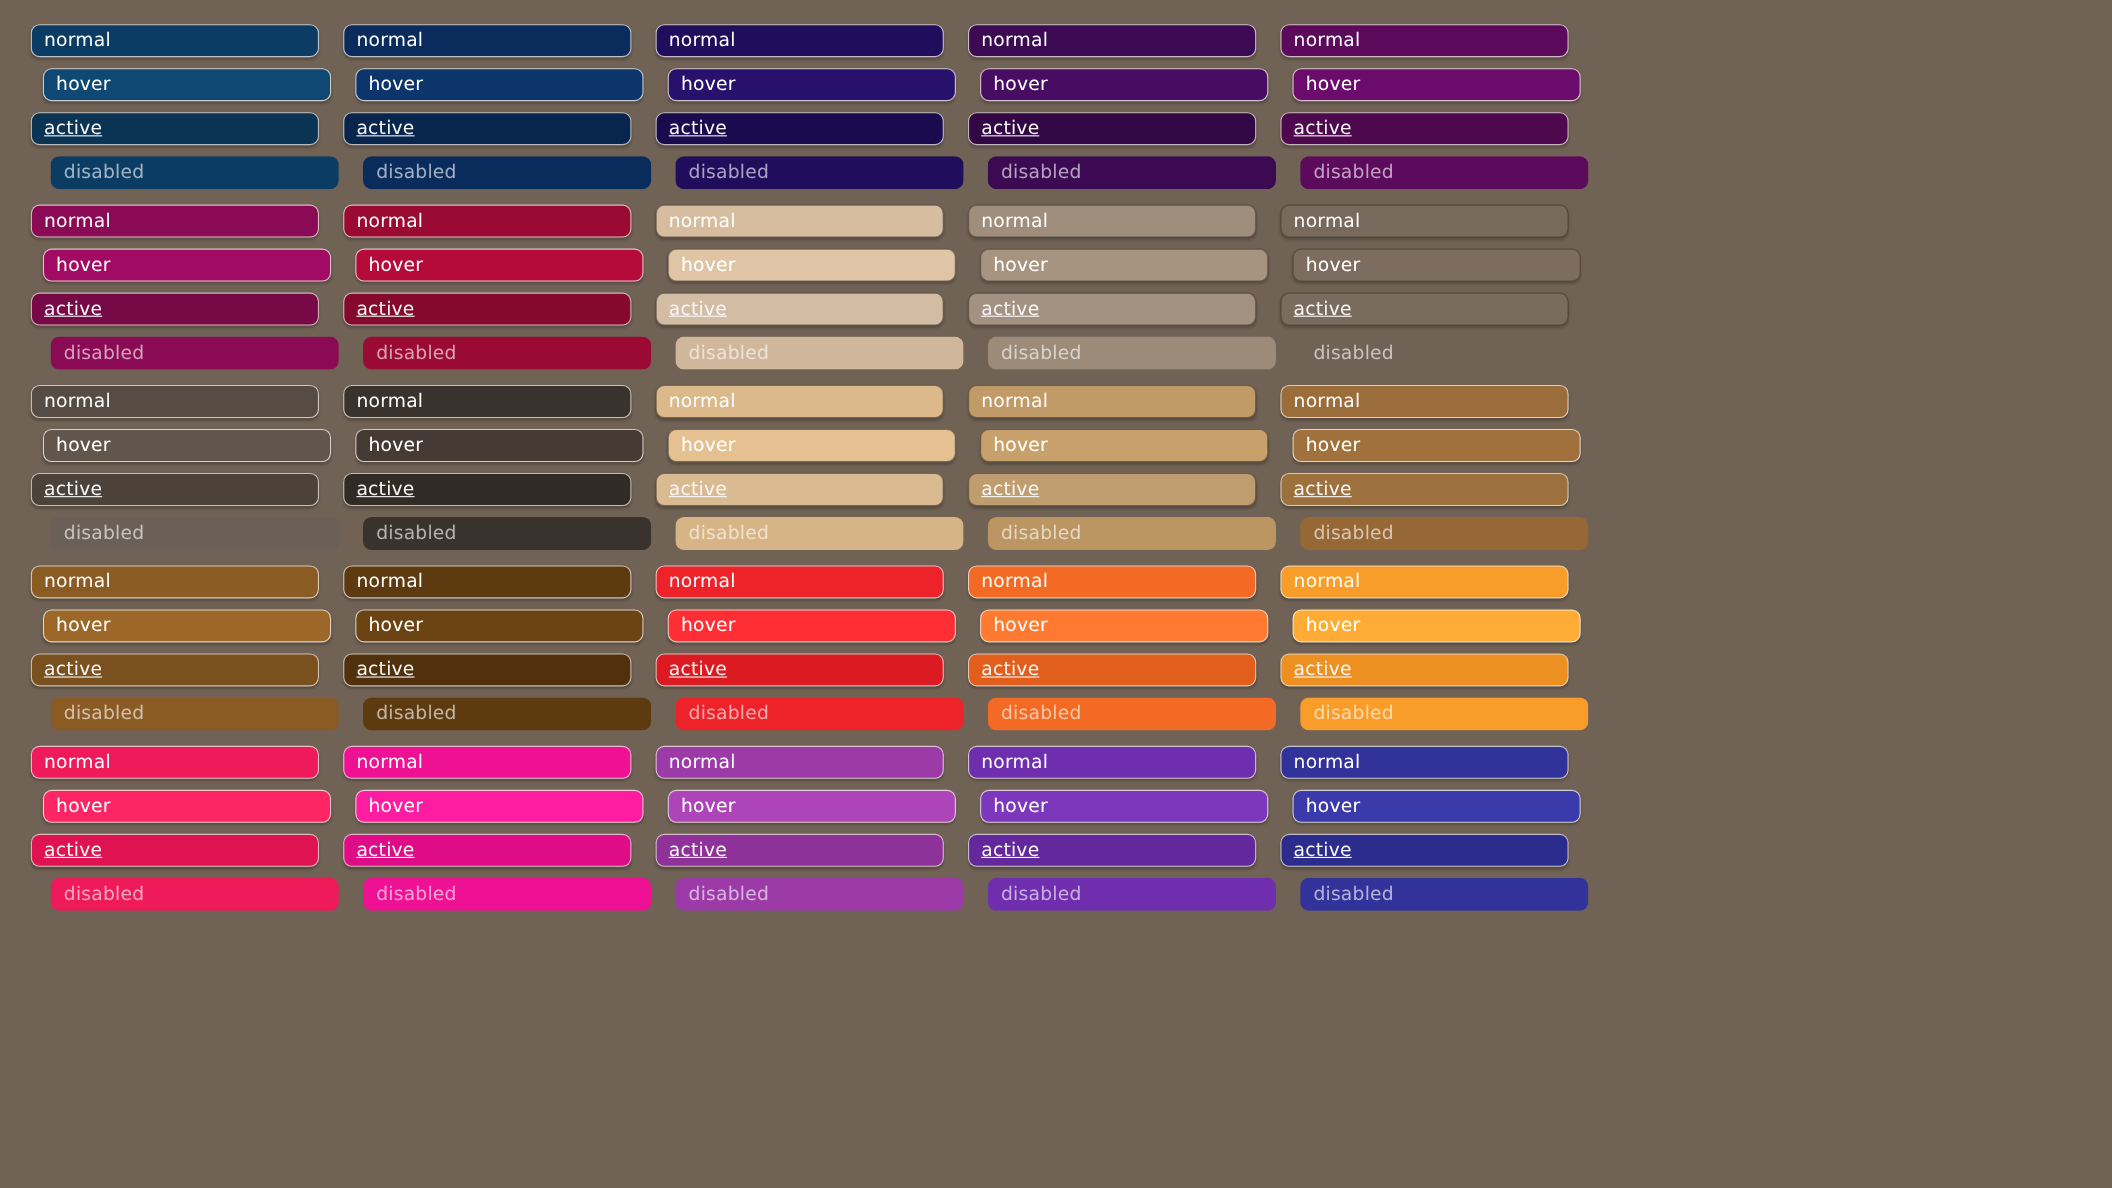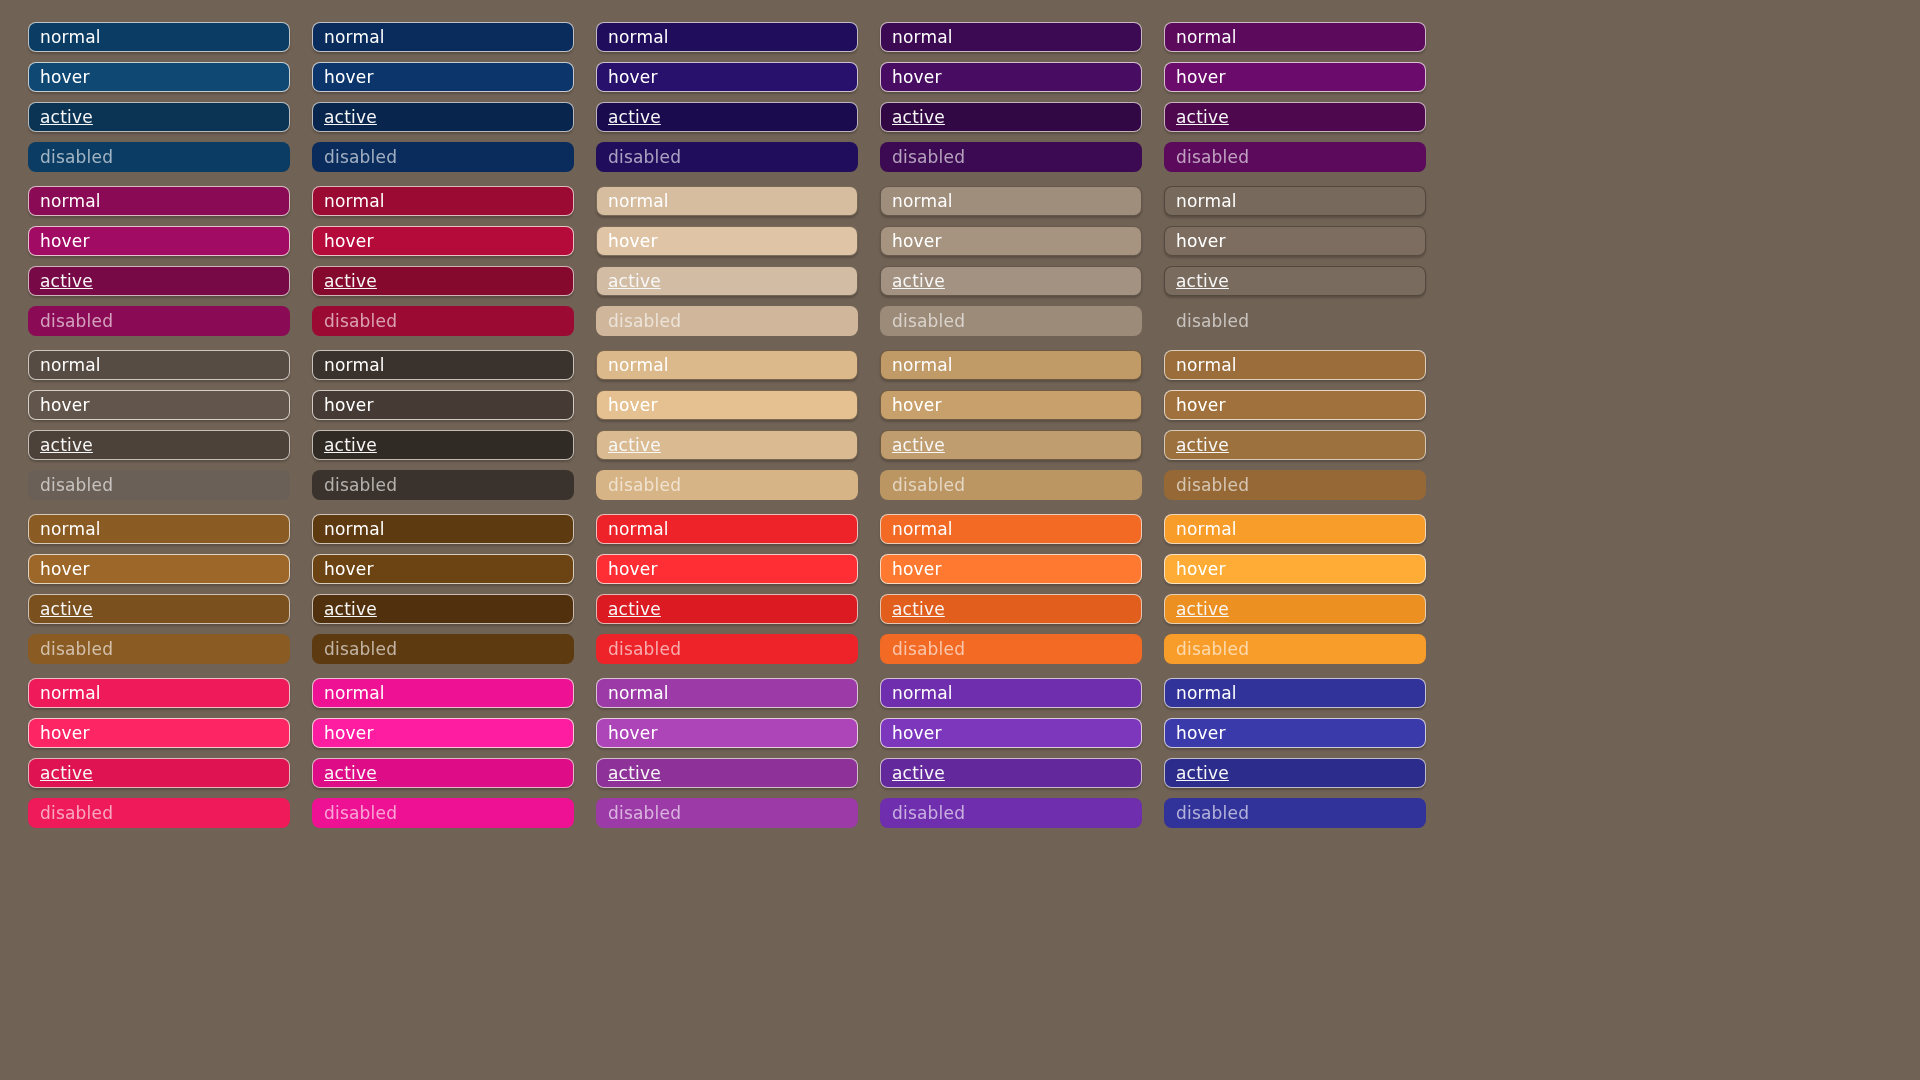--- a/index.html
+++ b/index.html
@@ -47,29 +47,29 @@
     font-size: 17px;
     line-height: 1;
     letter-spacing: 0.2px;
     white-space: nowrap;
     overflow: hidden;
     color: #ffffff;
     border: 1px solid transparent;
     cursor: pointer;
     user-select: none;
   }
-  .btn:last-child { margin-bottom: 0; }
+  .btn:last-child { margin-bottom: 0; margin-left: 18px; }
   
   .btn.st-normal,
   .btn.st-hover,
   .btn.st-active {
     border-color: rgba(235, 230, 222, 0.80);
     box-shadow: 0 2px 2px rgba(40, 32, 26, 0.30);
   }
-  .btn.st-hover  { filter: brightness(1.04); }
+  .btn.st-hover  { filter: brightness(1.04); margin-left: 11px; }
   .btn.st-active { filter: brightness(0.97); text-decoration: underline; }
   
   .btn.st-disabled {
     border-color: transparent;
     box-shadow: none;
     color: rgba(255,255,255,0.62);
     cursor: default;
   }
   
   .btn.darkedge.st-normal,

